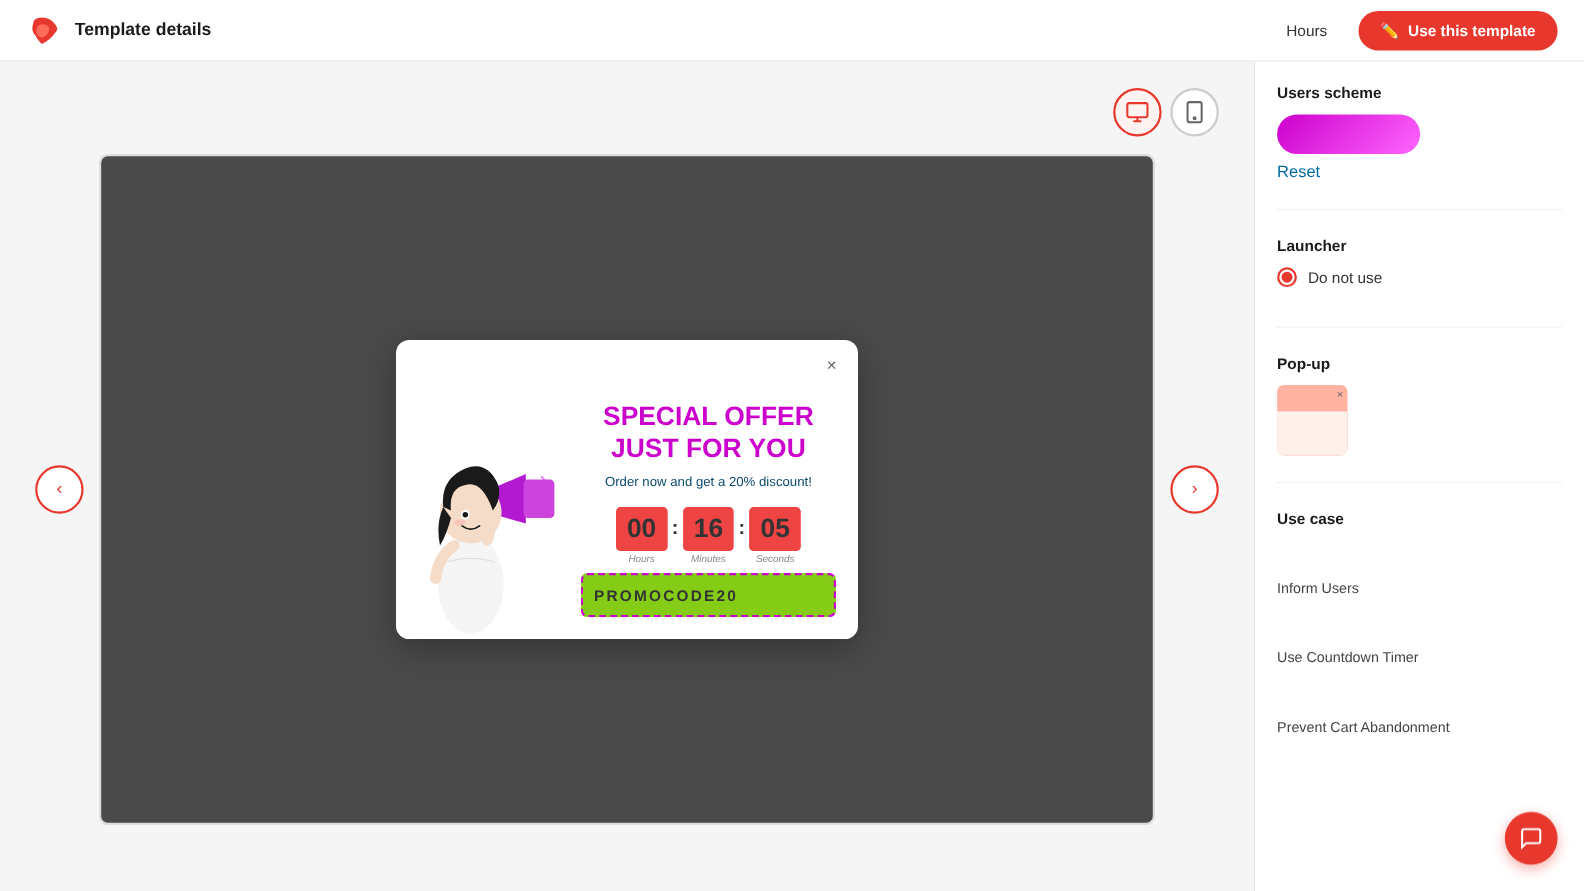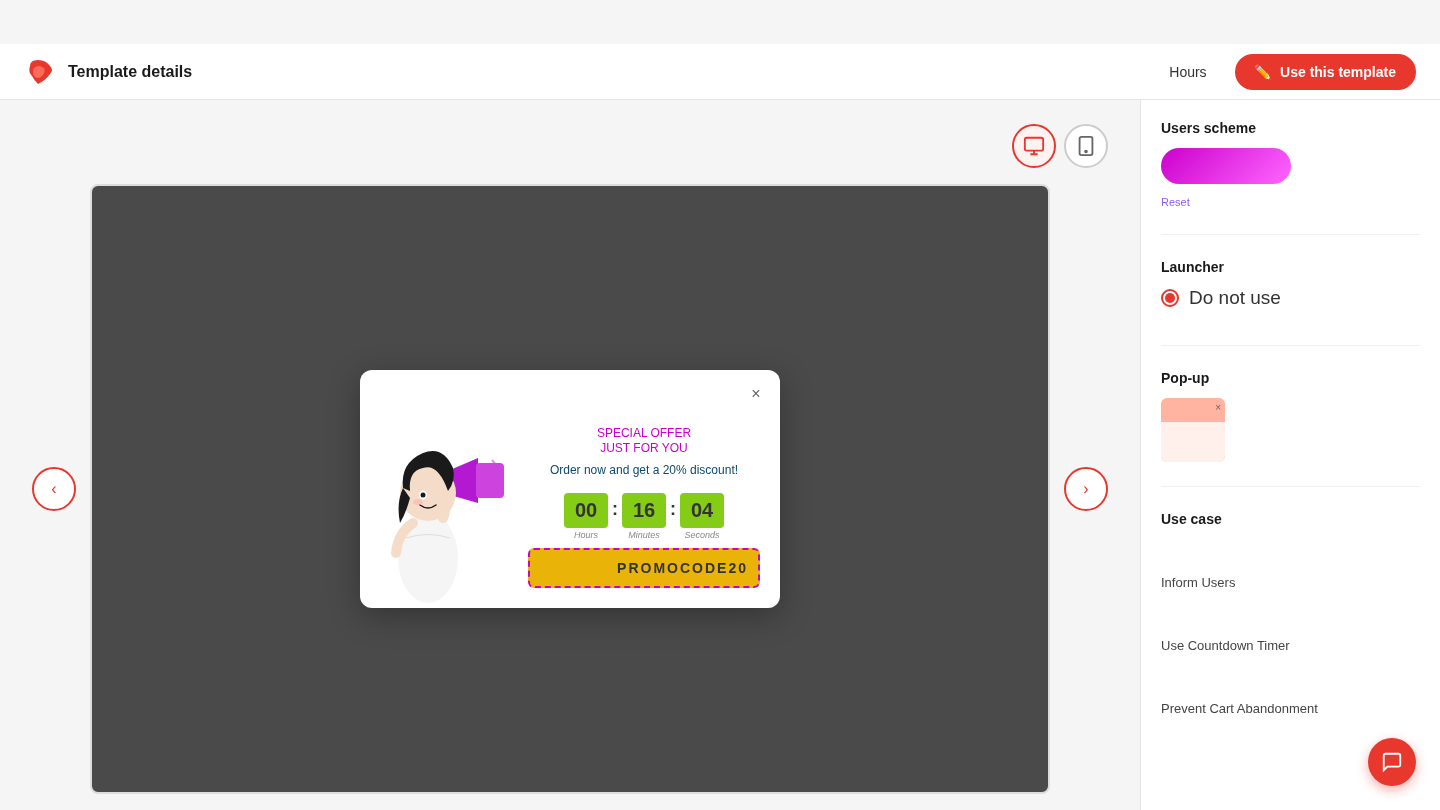--- a/index.html
+++ b/index.html
@@ -3,21 +3,20 @@
   <meta charset="utf-8">
   <style>
     * { box-sizing: border-box; margin: 0; padding: 0; }
     body { font-family: -apple-system, BlinkMacSystemFont, 'Segoe UI', sans-serif; background: #f5f5f5; width: 1440px; height: 810px; overflow: hidden; }
 
     
     .header {
       display: flex; align-items: center; justify-content: space-between;
       padding: 0 24px; height: 56px; background: #fff;
       border-bottom: 1px solid #e5e5e5;
-      margin-top: 44px;
     }
     .header-left { display: flex; align-items: center; gap: 12px; }
     .logo-icon { width: 32px; height: 32px; }
     .header-title { font-size: 16px; font-weight: 600; color: #1a1a1a; }
     .header-right { display: flex; align-items: center; gap: 12px; }
     .back-btn {
       background: none; border: none; cursor: pointer;
       font-size: 14px; color: #333; padding: 8px 16px;
     }
     .use-template-btn {
@@ -82,76 +81,76 @@
     .popup-right {
       flex: 1; padding: 24px 20px 20px 8px;
       display: flex; flex-direction: column; align-items: center;
     }
     .popup-close {
       position: absolute; top: 12px; right: 12px;
       width: 24px; height: 24px; background: none; border: none;
       cursor: pointer; font-size: 16px; color: #666; display: flex; align-items: center; justify-content: center;
     }
     .popup-title {
-      font-size: 12px; font-weight: 400; color: #cc00cc;
+      font-size: 24px; font-weight: 700; color: #cc00cc;
       text-align: center; line-height: 1.2; margin-bottom: 8px;
       text-transform: uppercase;
       margin-top: 32px;
     }
     .popup-subtitle {
       font-size: 12px; color: #0c4a6e; text-align: center; margin-bottom: 16px;
     }
     .countdown-wrapper {
       display: flex; align-items: center; gap: 4px; margin-bottom: 8px;
     }
     .countdown-block {
       display: flex; flex-direction: column; align-items: center;
     }
     .countdown-num {
-      background: #84cc16; border-radius: 4px; padding: 6px 10px;
-      font-size: 20px; font-weight: 700; color: #333; min-width: 44px; text-align: center;
+      background: #ef4444; border-radius: 4px; padding: 6px 10px;
+      font-size: 24px; font-weight: 700; color: #333; min-width: 44px; text-align: center;
     }
     .countdown-label { font-size: 9px; color: #888; margin-top: 2px; font-style: italic; }
     .countdown-sep { font-size: 18px; font-weight: 700; color: #333; margin-bottom: 14px; }
     .promo-code {
       width: 100%; border: 2px dashed #cc00cc; border-radius: 6px;
-      padding: 10px; text-align: right; font-size: 14px; font-weight: 700;
-      color: #333; letter-spacing: 2px; background: #eab308;
+      padding: 10px; text-align: left; font-size: 14px; font-weight: 700;
+      color: #333; letter-spacing: 2px; background: #84cc16;
     }
 
     
     .sidebar {
       width: 300px; background: #fff; border-left: 1px solid #e5e5e5;
       padding: 20px; overflow-y: auto;
     }
     .sidebar-section {
       margin-bottom: 24px; padding-bottom: 24px; border-bottom: 1px solid #f0f0f0;
     }
     .sidebar-section:last-child { border-bottom: none; }
     .sidebar-section-title { font-size: 14px; font-weight: 700; color: #1a1a1a; margin-bottom: 12px; }
 
     
     .color-swatch {
       width: 130px; height: 36px; border-radius: 20px;
       background: linear-gradient(135deg, #cc00cc, #ff66ff);
       margin-bottom: 8px;
     }
-    .reset-link { color: #8b5cf6; font-size: 11px; cursor: pointer; text-decoration: none; }
+    .reset-link { color: #0369a1; font-size: 15px; cursor: pointer; text-decoration: none; }
 
     
     .launcher-option {
       display: flex; align-items: center; gap: 10px; margin-bottom: 12px; cursor: pointer;
     }
     .radio-outer {
       width: 18px; height: 18px; border-radius: 50%; border: 2px solid #e8372c;
       display: flex; align-items: center; justify-content: center; flex-shrink: 0;
     }
     .radio-inner { width: 10px; height: 10px; border-radius: 50%; background: #e8372c; }
     .radio-outer.unchecked { border-color: #ccc; }
-    .launcher-label { font-size: 19px; color: #333; }
+    .launcher-label { font-size: 14px; color: #333; }
     .launcher-badge {
       background: #fff0f5; border: 1px solid #ffb3d9; border-radius: 6px;
       padding: 4px 8px; font-size: 10px; font-weight: 700; color: #cc00cc;
       text-transform: uppercase; line-height: 1.2; text-align: center;
     }
 
     
     .popup-thumb {
       width: 64px; height: 64px; background: #ffb3a0;
       border-radius: 6px; position: relative; overflow: hidden;
@@ -275,21 +274,21 @@
               <div class="countdown-num">00</div>
               <div class="countdown-label">Hours</div>
             </div>
             <div class="countdown-sep">:</div>
             <div class="countdown-block">
               <div class="countdown-num">16</div>
               <div class="countdown-label">Minutes</div>
             </div>
             <div class="countdown-sep">:</div>
             <div class="countdown-block">
-              <div class="countdown-num">04</div>
+              <div class="countdown-num">05</div>
               <div class="countdown-label">Seconds</div>
             </div>
           </div>
 
           <div class="promo-code">PROMOCODE20</div>
         </div>
       </div>
 
     </div>
   </div>

